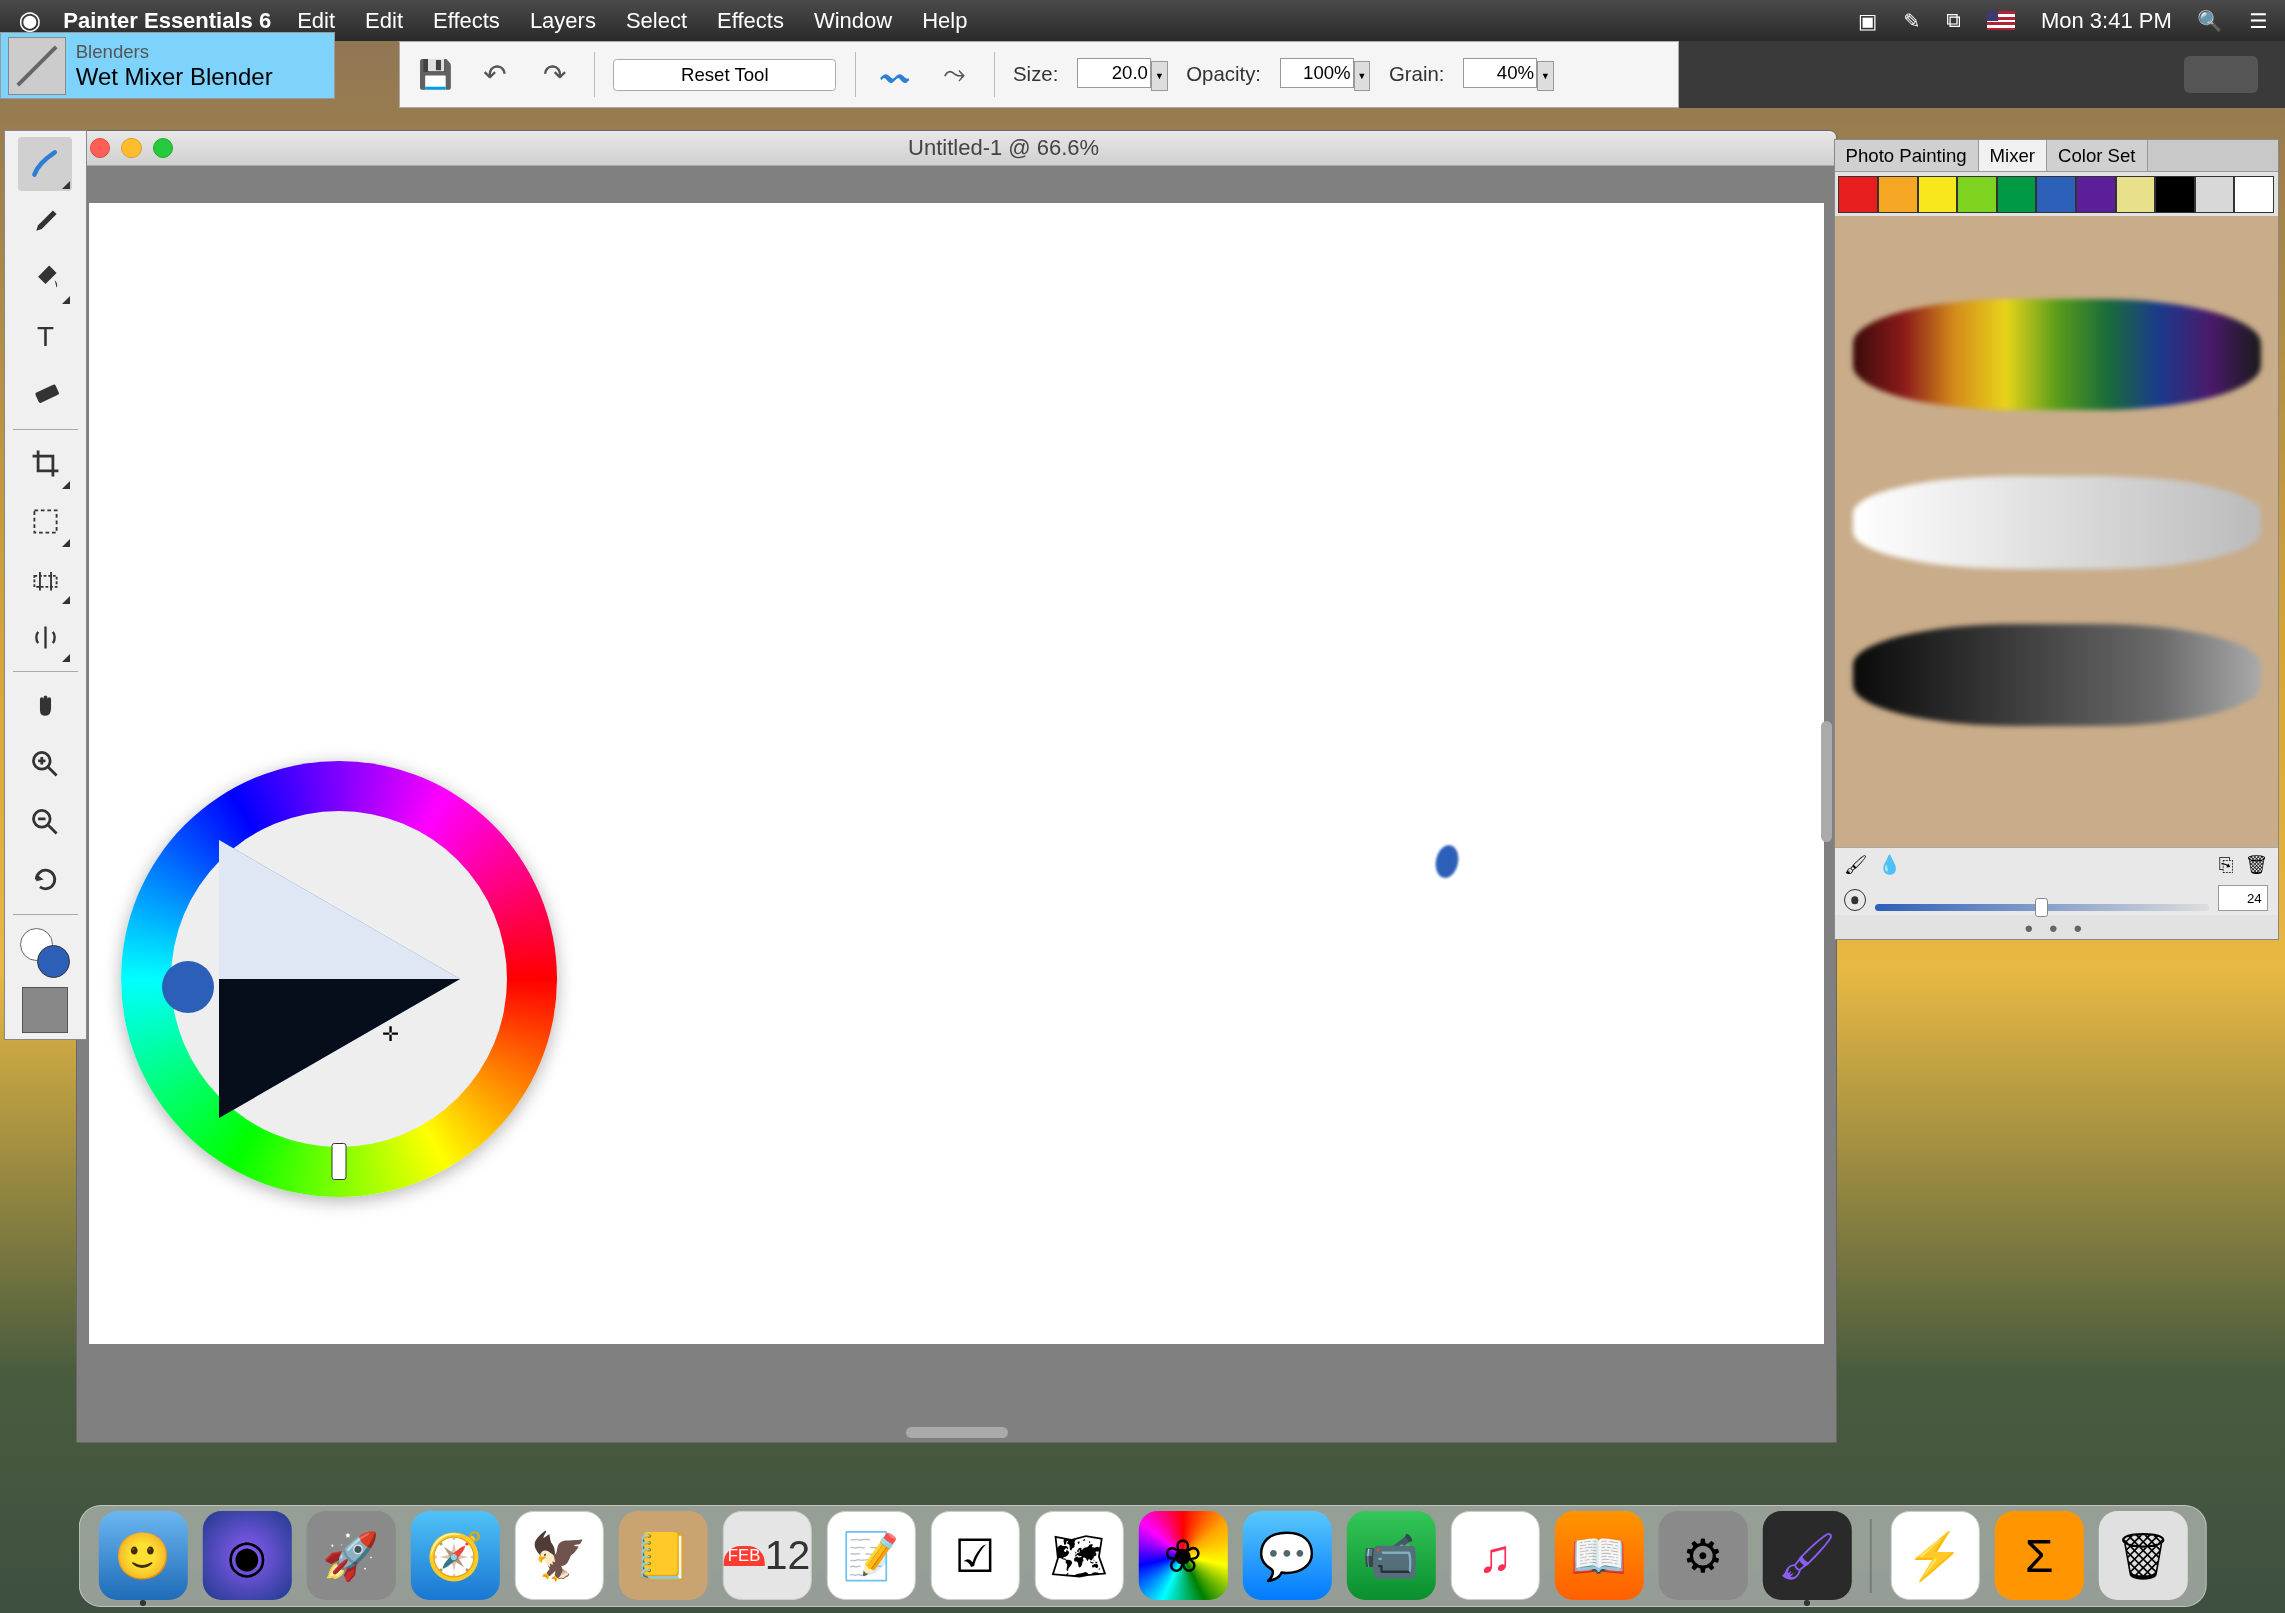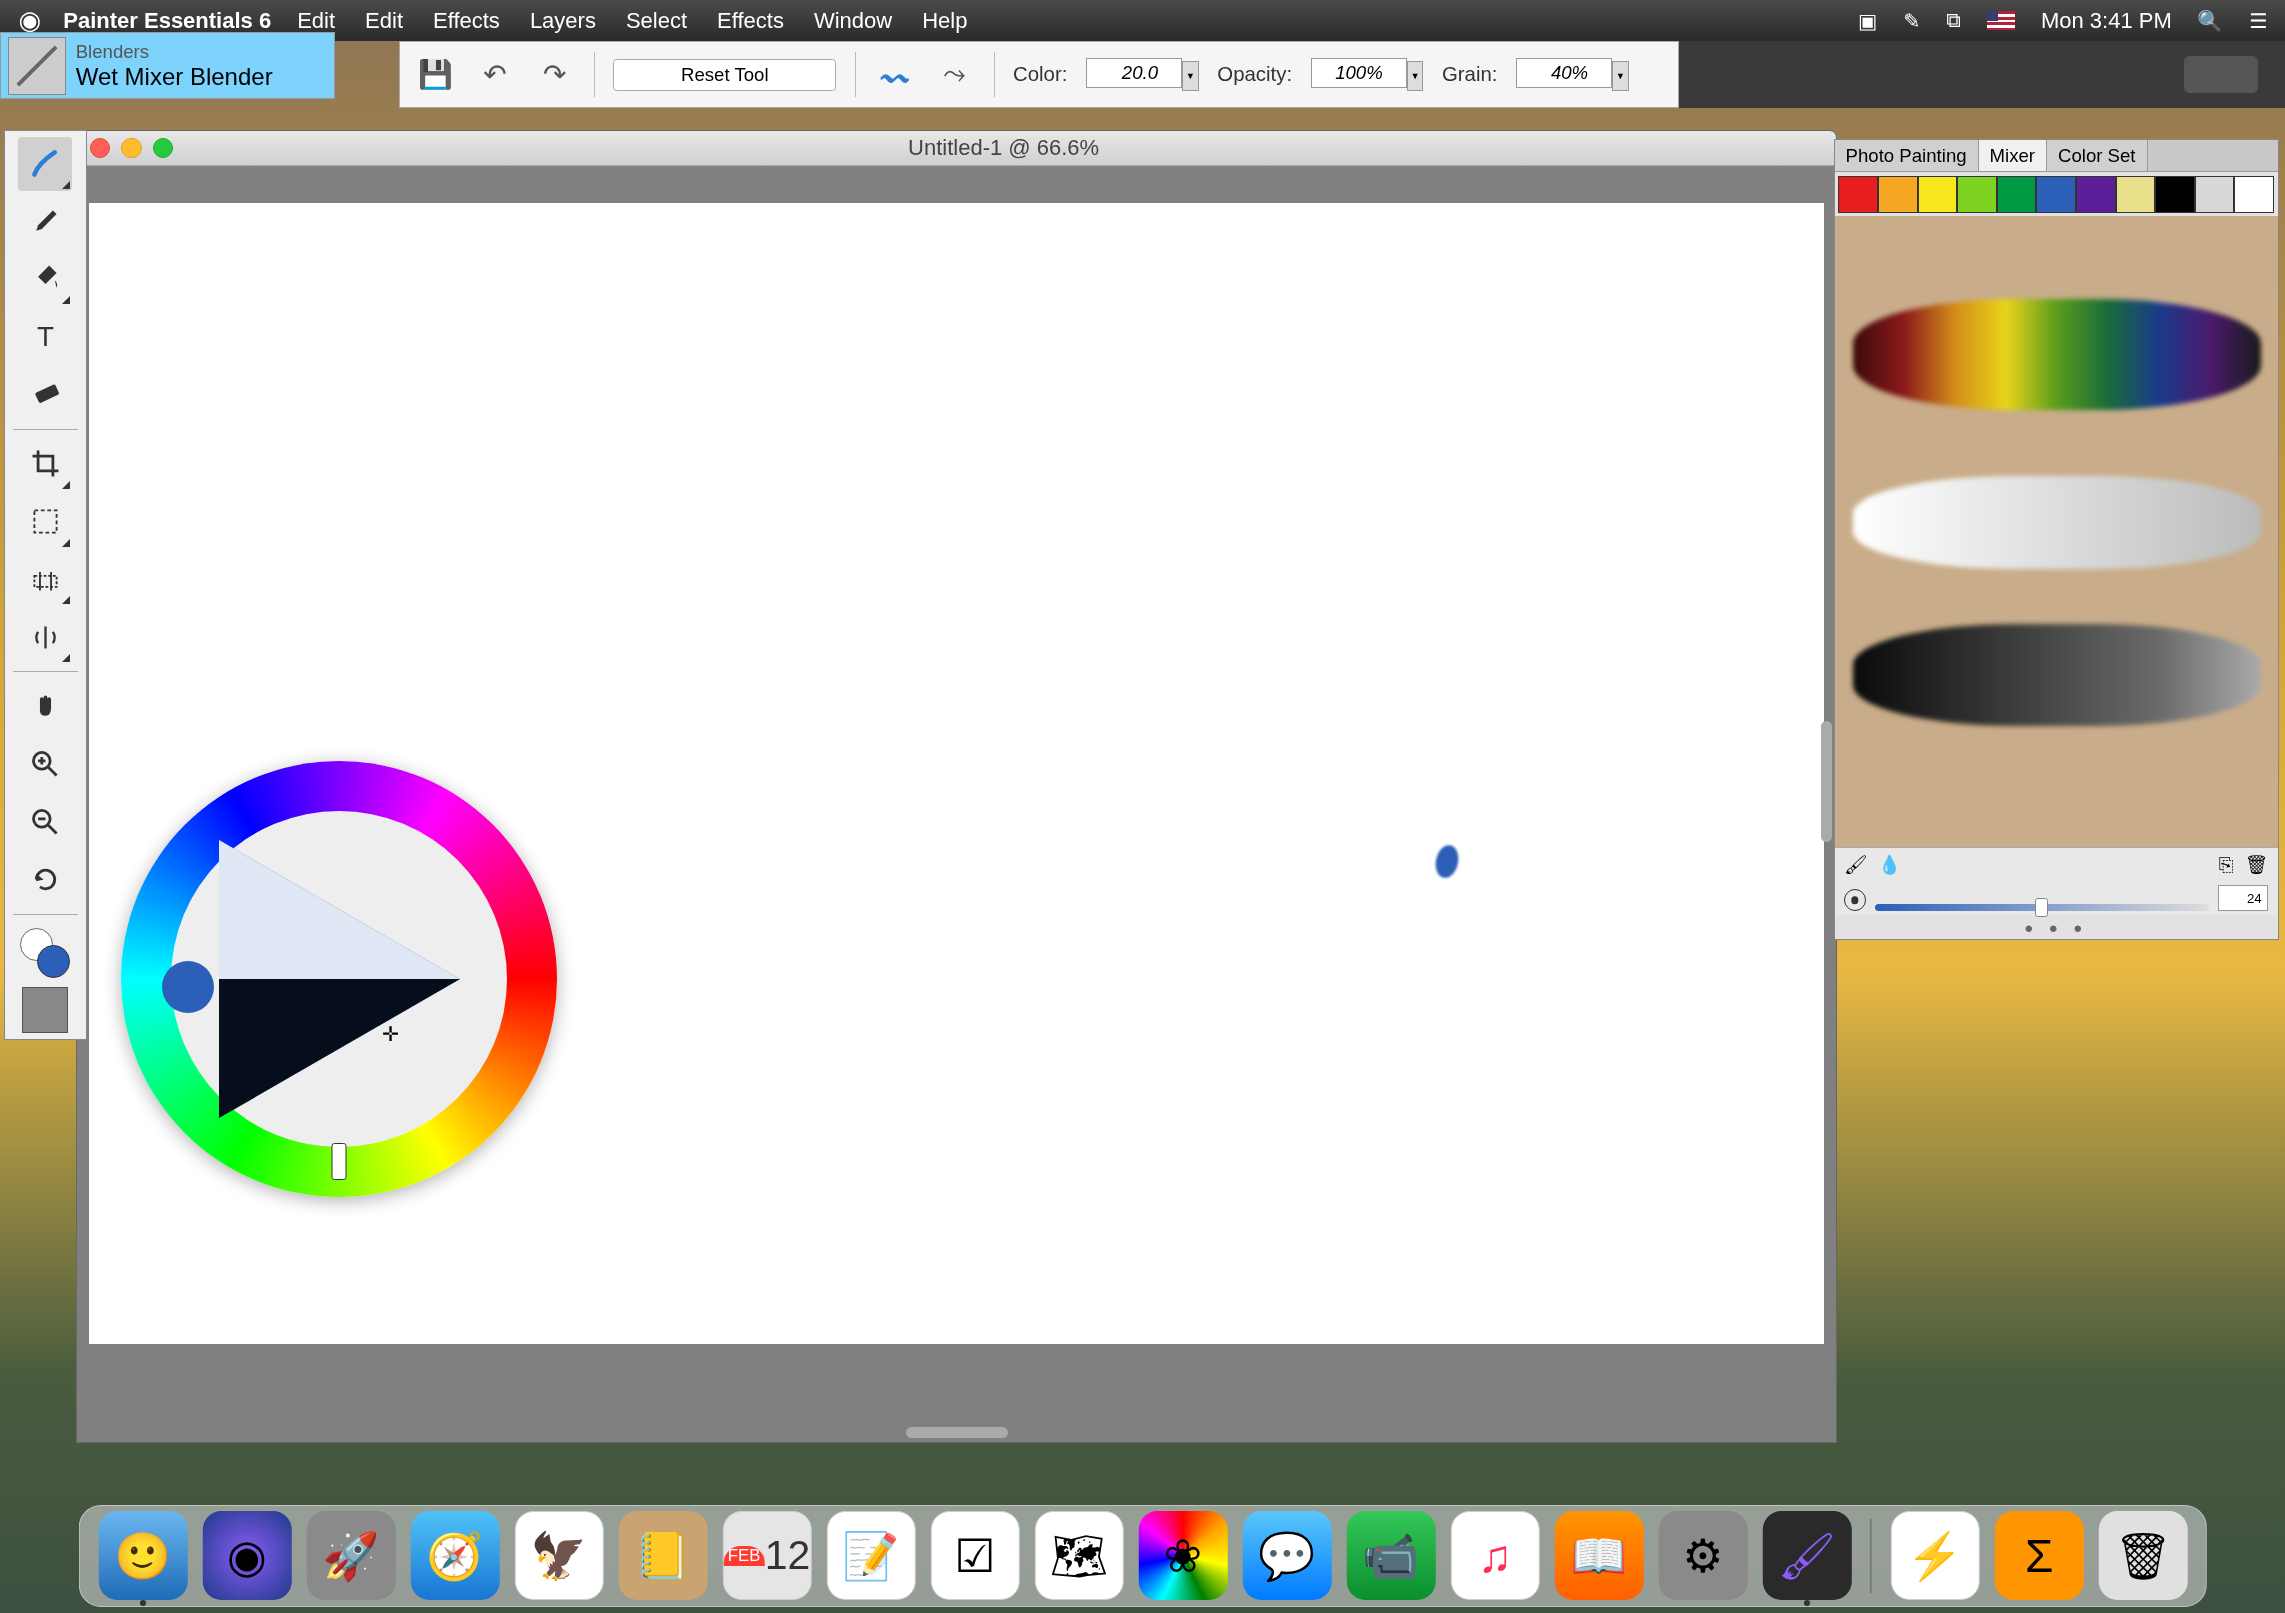--- a/index.html
+++ b/index.html
@@ -22,21 +22,21 @@
 .brush-text { display: flex; flex-direction: column; }
 .brush-category { font-size: 18.6px; color: #555; }
 .brush-name { font-size: 24px; }
 
 
 .options-bar { position: absolute; top: 41px; left: 399px; height: 67px; width: 1280px; background: #f5f5f5; border: 0.9px solid #aaa; display: flex; align-items: center; padding: 0 15px; gap: 18.6px; font-size: 20.4px; }
 .opt-btn { width: 41px; height: 41px; display: flex; align-items: center; justify-content: center; font-size: 28px; color: #555; cursor: pointer; }
 .divider { width: 0.9px; height: 45px; background: #bbb; }
 .reset-btn { width: 223px; height: 32px; background: #fff; border: 0.9px solid #aaa; border-radius: 3.7px; font-size: 18.6px; cursor: pointer; }
 .opt-label { color: #333; }
-.opt-input { width: 96px; height: 30px; border: 0.9px solid #999; text-align: right; padding-right: 23px; font-size: 18.6px; background: #fff; font-style: italic; }
+.opt-input { width: 74px; height: 30px; border: 0.9px solid #999; text-align: right; padding-right: 2px; font-size: 18.6px; background: #fff; }
 .opt-dropdown { width: 16.7px; height: 30px; background: #ddd; border: 0.9px solid #999; display: inline-flex; align-items: center; justify-content: center; font-size: 9.3px; }
 
 
 .toolbox { position: absolute; top: 130px; left: 3.7px; width: 83px; background: #f0f0f0; border: 0.9px solid #888; display: flex; flex-direction: column; align-items: center; padding: 5.6px 0; gap: 3.7px; z-index: 50; }
 .tool { width: 54px; height: 54px; display: flex; align-items: center; justify-content: center; cursor: pointer; border-radius: 3.7px; position: relative; }
 .tool.active { background: #d0d0d0; }
 .tool svg { width: 37px; height: 37px; }
 .tool-divider { width: 65px; height: 0.9px; background: #aaa; margin: 3.7px 0; }
 .tool-corner::after { content: ''; position: absolute; bottom: 1.9px; right: 1.9px; border: 4.6px solid transparent; border-bottom-color: #333; border-right-color: #333; }
 .color-swatches { position: relative; width: 54px; height: 54px; margin-top: 3.7px; }
@@ -140,21 +140,21 @@
 <div class="options-bar">
   <div class="opt-btn">💾</div>
   <div class="opt-btn">↶</div>
   <div class="opt-btn">↷</div>
   <div class="divider"></div>
   <button class="reset-btn">Reset Tool</button>
   <div class="divider"></div>
   <div class="opt-btn" style="color:#2c7fd4">〰</div>
   <div class="opt-btn">⤳</div>
   <div class="divider"></div>
-  <span class="opt-label">Color:</span>
+  <span class="opt-label">Size:</span>
   <span><input class="opt-input" value="20.0" style=""><span class="opt-dropdown">▼</span></span>
   <span class="opt-label">Opacity:</span>
   <span><input class="opt-input" value="100%" style=""><span class="opt-dropdown">▼</span></span>
   <span class="opt-label">Grain:</span>
   <span><input class="opt-input" value="40%" style=""><span class="opt-dropdown">▼</span></span>
 </div>
 
 <div class="toolbox">
   <div class="tool active tool-corner">
       <svg viewBox="0 0 40 40">

